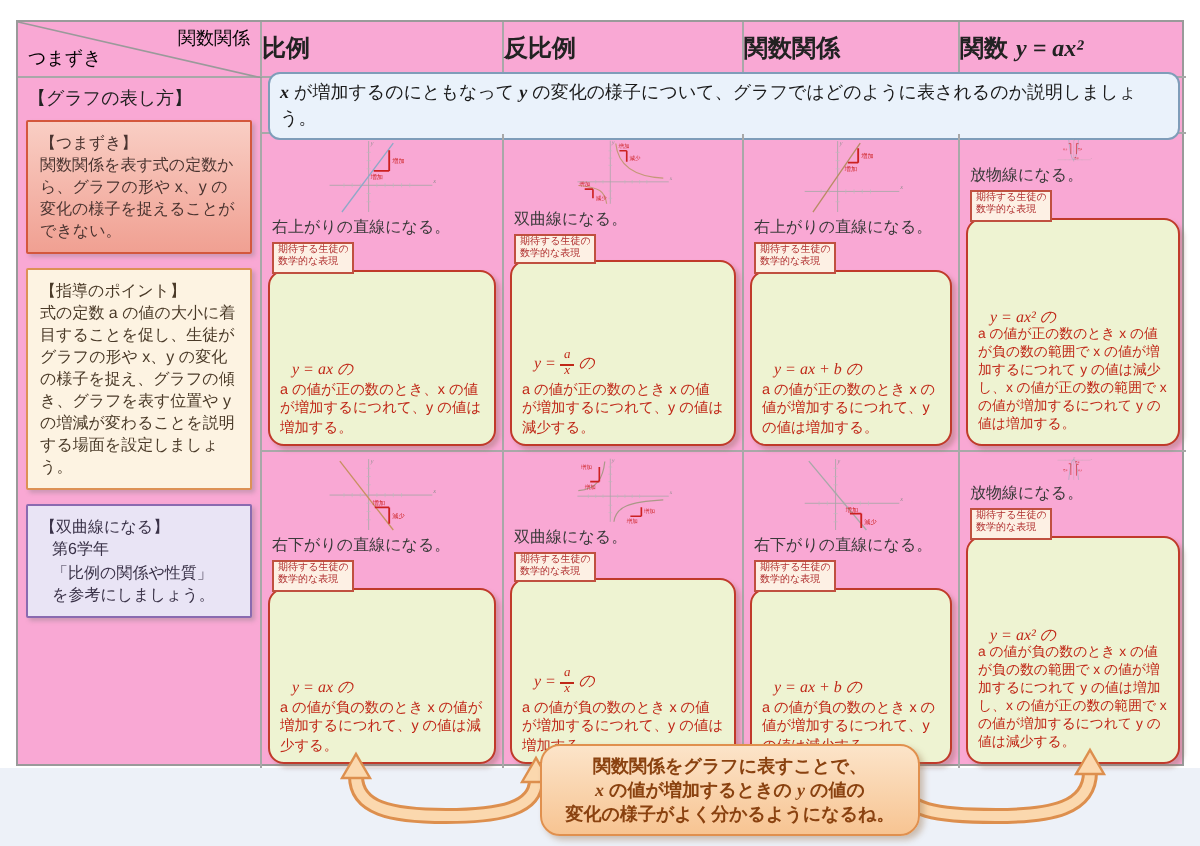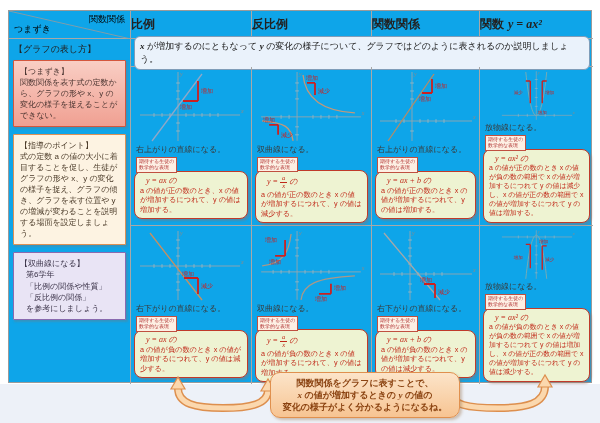--- a/index.html
+++ b/index.html
@@ -1,18 +1,18 @@
 <!DOCTYPE html>
 <html><head>
 <meta charset="utf-8">
 <style>
   * { margin:0; padding:0; box-sizing:border-box; }
   body { width:600px; height:423px; background:#ffffff; font-family:"Liberation Sans","DejaVu Sans",sans-serif; position:relative; overflow:hidden; }
   .bottom-strip { position:absolute; left:0; top:384px; width:600px; height:39px; background:#edf1f8; }
-  .tbl { position:absolute; left:8px; top:10px; width:584px; height:373px; border:1px solid #9a9a9a; background:#0ea5e9; }
+  .tbl { position:absolute; left:8px; top:10px; width:584px; height:373px; border:1px solid #9a9a9a; background:#f9a8d4; }
   .cellb { position:absolute; border-color:#a8a8a8; border-style:solid; border-width:0; }
 
   
   .hcell { display:flex; align-items:center; justify-content:flex-start; font-size:12px; font-weight:600; color:#222; }
   .corner { font-size:9px; font-weight:400; }
   .corner svg { position:absolute; left:0; top:0; }
   .corner .ct { position:absolute; right:5px; top:2px; }
   .corner .cb { position:absolute; left:5px; bottom:2px; }
   .hformula { font-family:"Liberation Serif","DejaVu Serif",serif; font-style:italic; font-weight:700; margin-left:4px; }
 
@@ -29,21 +29,21 @@
   .sbox-guide { background:#fdf3e2; border:1.6px solid #dd9155; color:#4a3a28; }
   .sbox-elem { background:#e9e4f5; border:1.6px solid #8a6ab0; color:#3a3248; }
   .sbox-elem .ln { display:block; padding-left:6px; }
   .sbox-elem .ttl { padding-left:0; }
 
   
   .gcell { padding:2px 3px; display:flex; flex-direction:column; align-items:flex-start; overflow:visible; }
   .caption { font-size:8px; color:#3a3a3a; margin:1px 0 2px 2px; }
   .badge { font-size:5px; line-height:1.15; color:#b03030; background:#fdf0e4; border:1px solid #c05040; padding:1px 2px; margin:0 0 -2px 2px; position:relative; z-index:3; }
   .rbox { position:relative; z-index:2; background:#eef3d2; border:1.8px solid #c03a2a; border-radius:8px; color:#c02818; font-size:7.2px; line-height:1.3; padding:4px 5px; box-shadow:2px 2px 2px rgba(150,110,100,.4); width:100%; }
-  .rbox .fline { font-family:"Liberation Serif","DejaVu Serif",serif; font-style:italic; font-size:8px; display:block; padding-left:6px; }
+  .rbox .fline { font-family:"Liberation Serif","DejaVu Serif",serif; font-style:italic; font-size:8px; display:block; padding-left:6px;margin-top:40px; }
   .frac { display:inline-flex; flex-direction:column; text-align:center; vertical-align:middle; line-height:1.05; font-size:6.5px; margin:0 2px; }
   .fn { border-bottom:1px solid #c02818; padding:0 2px; }
   .graph { display:block; margin:0 auto; }
   .ax { stroke:#a6a6a6; stroke-width:0.8; }
   .tick { stroke:#bcbcbc; stroke-width:0.6; fill:none; }
   .curve { fill:none; stroke-width:1.3; }
   .ann { stroke:#cc2020; stroke-width:1.8; fill:none; }
   .al { fill:#cc2020; font-size:6px; }
   .axl { fill:#8a8a8a; font-size:6px; font-style:italic; font-family:"Liberation Serif","DejaVu Serif",serif; }
 
@@ -91,21 +91,20 @@
       <span>関数関係を表す式の定数から、グラフの形や x、y の変化の様子を捉えることができない。</span>
     </div>
     <div class="sbox sbox-guide">
       <span class="ttl">【指導のポイント】</span>
       <span>式の定数 a の値の大小に着目することを促し、生徒がグラフの形や x、y の変化の様子を捉え、グラフの傾き、グラフを表す位置や y の増減が変わることを説明する場面を設定しましょう。</span>
     </div>
     <div class="sbox sbox-elem">
       <span class="ttl">【双曲線になる】</span>
       <span class="ln">第6学年</span>
       <span class="ln">「比例の関係や性質」</span>
-      <span class="ln">「反比例の関係」</span>
       <span class="ln">を参考にしましょう。</span>
     </div>
   </div>
 
   <div class="cellb gcell" style="left:122px;top:56px;width:120px;height:159px;border-bottom-width:1px;">
     <svg class="graph" width="110" height="74" viewBox="0 0 110 74">
       <line class="ax" x1="4" y1="46" x2="104" y2="46"></line>
         <line class="ax" x1="42" y1="3" x2="42" y2="72"></line>
       <path class="tick" d="M18,44v4 M26,44v4 M34,44v4 M50,44v4 M58,44v4 M66,44v4 M74,44v4 M82,44v4 M40,14h4 M40,22h4 M40,30h4 M40,54h4 M40,62h4"></path>
       <text class="axl" x="105" y="44">x</text>

